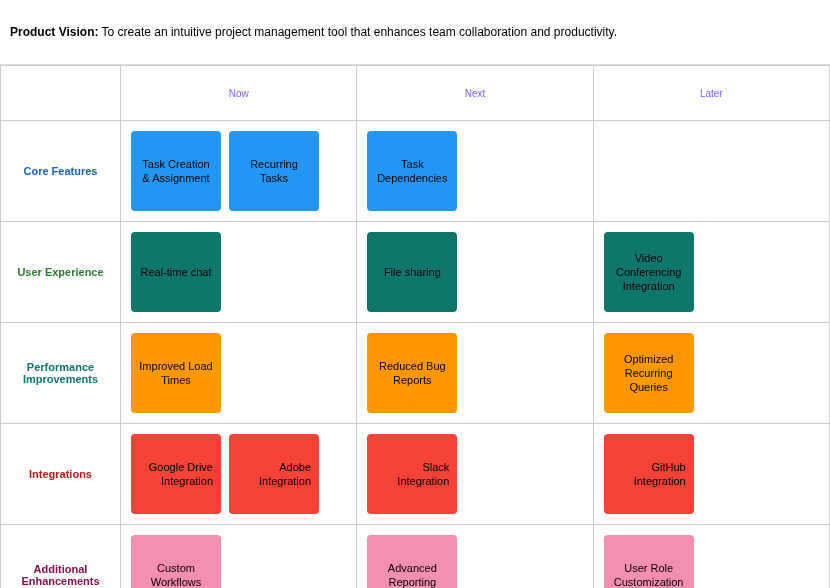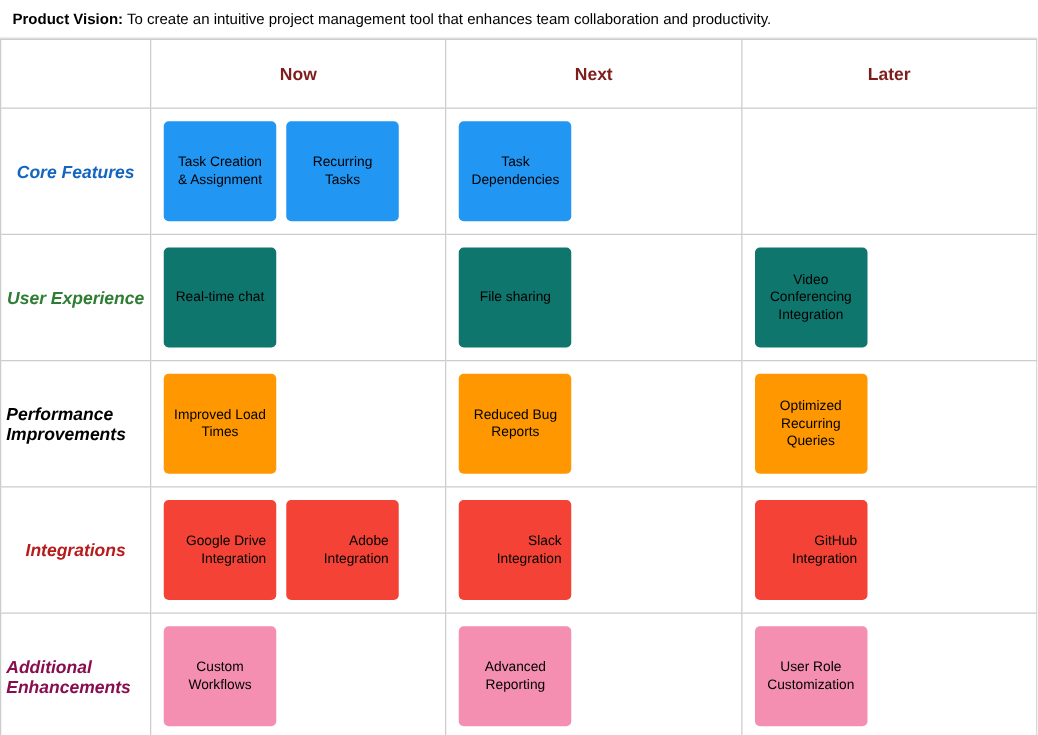--- a/index.html
+++ b/index.html
@@ -1,19 +1,19 @@
 <!DOCTYPE html>
 <html><head>
   <meta charset="utf-8">
   <style>
     * { box-sizing: border-box; margin: 0; padding: 0; }
     body { font-family: Arial, sans-serif; font-size: 12px; background: #fff; width: 830px; }
 
     .header {
-      padding: 8px 10px;
+      padding: 25px 10px;
       font-size: 12px;
       border-bottom: 1px solid #ddd;
     }
     .header strong { font-weight: bold; }
 
     .grid-container {
       display: grid;
       grid-template-columns: 120px 1fr 1fr 1fr;
       border-left: 1px solid #ccc;
       border-top: 1px solid #ccc;
@@ -22,38 +22,37 @@
     .cell {
       border-right: 1px solid #ccc;
       border-bottom: 1px solid #ccc;
       padding: 8px;
       min-height: 60px;
       position: relative;
     }
 
     .col-header {
       text-align: center;
-      font-size: 14px;
-      font-weight: bold;
-      color: #7f1d1d;
+      font-size: 10px;
+      font-weight: normal;
+      color: #8b5cf6;
       display: flex;
       align-items: center;
       justify-content: center;
       min-height: 55px;
     }
 
     .row-label {
       display: flex;
       align-items: center;
       justify-content: center;
       font-weight: bold;
-      font-size: 14px;
-      text-align: left;
+      font-size: 11px;
+      text-align: center;
       padding: 8px 4px;
-      font-style: italic;
     }
 
     .cards-cell {
       display: flex;
       flex-direction: row;
       align-items: center;
       gap: 8px;
       padding: 10px;
       flex-wrap: wrap;
     }
@@ -76,21 +75,21 @@
     }
 
     .blue { background-color: #2196F3; color: #000; }
     .green { background-color: #0f766e; color: #000; }
     .orange { background-color: #FF9800; color: #000; }
     .red { background-color: #F44336; color: #000; text-align: right; }
     .pink { background-color: #F48FB1; color: #000; }
 
     .label-blue { color: #1565C0; }
     .label-green { color: #2E7D32; }
-    .label-orange { color: #000000; }
+    .label-orange { color: #0f766e; }
     .label-red { color: #B71C1C; }
     .label-pink { color: #880E4F; }
   </style>
 </head>
 <body>
 
 <div class="header">
   <strong>Product Vision:</strong>
   <span>To create an intuitive project management tool that enhances team collaboration and productivity.</span>
 </div>

